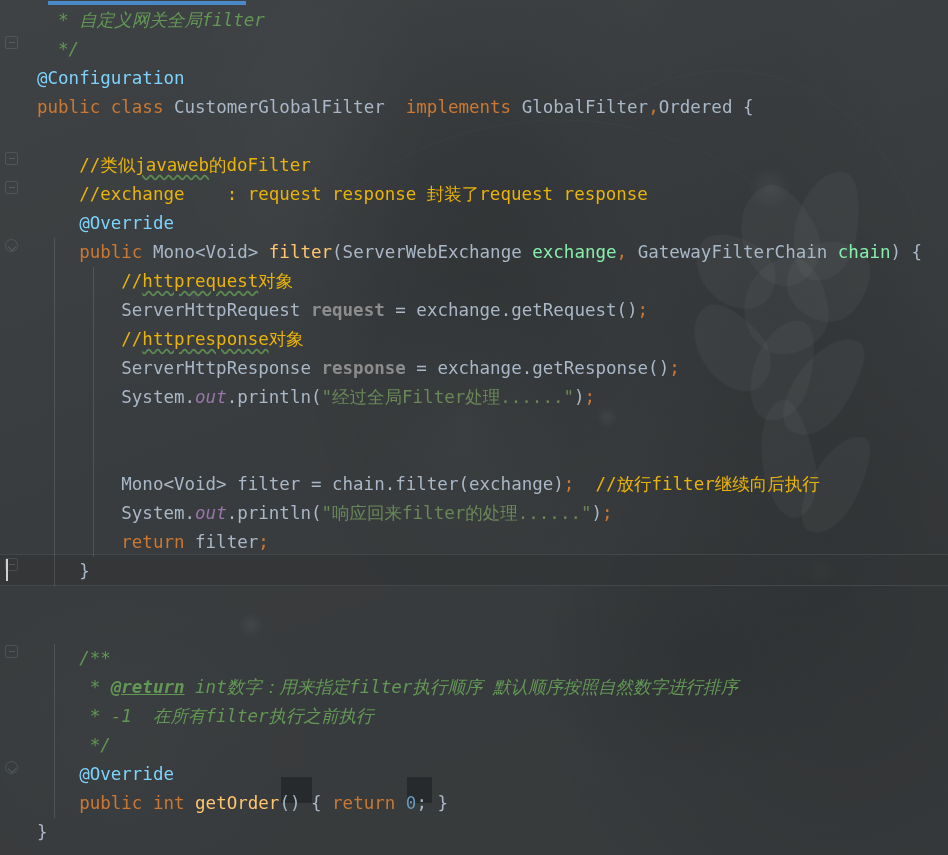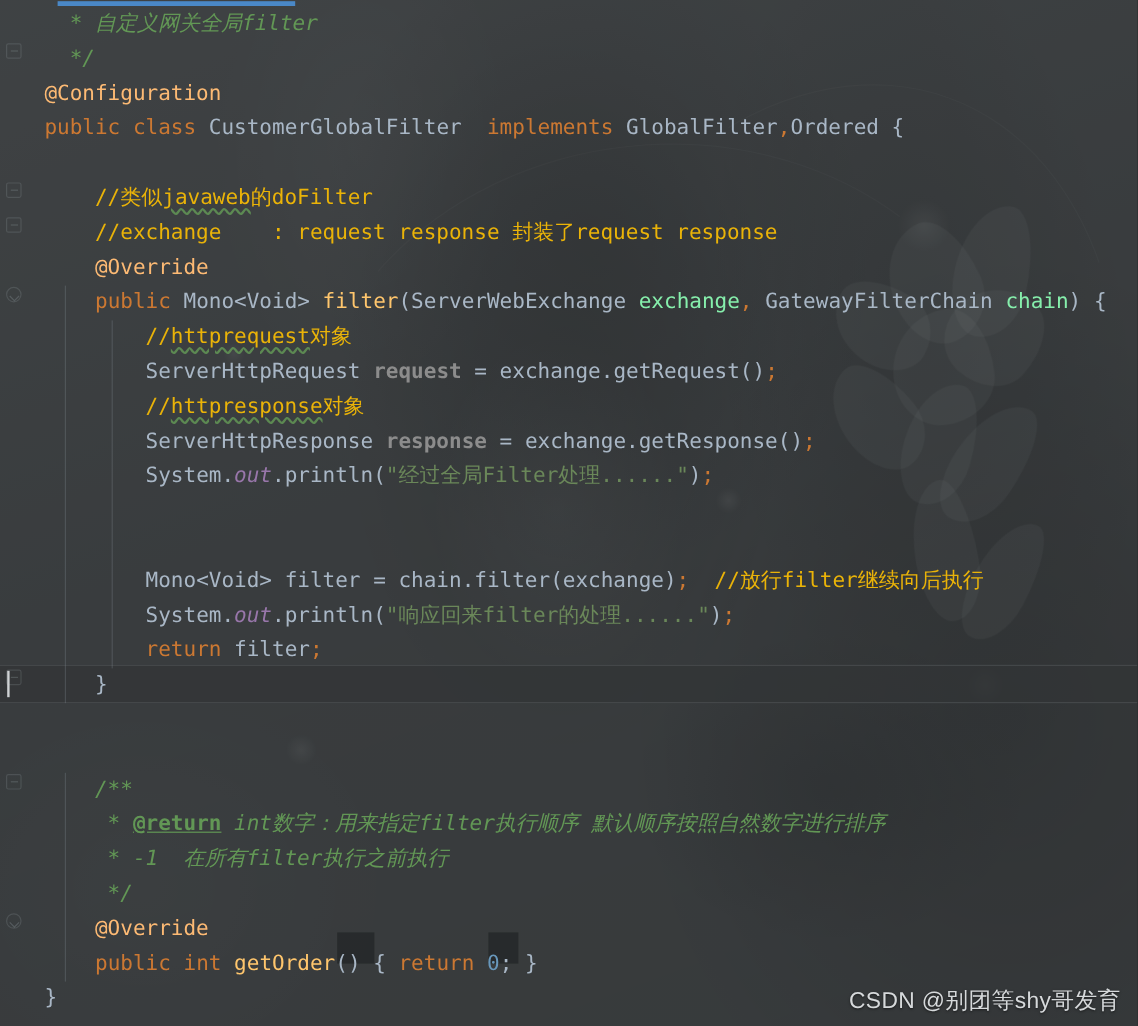--- a/index.html
+++ b/index.html
@@ -194,28 +194,28 @@
 
   
   .brace-hl {
     position: absolute;
     background: rgba(33,35,37,0.70);
     z-index: 2;
   }
 
   
   .kw       { color: #cc7832; }          
-  .anno     { color: #fdba74; }          
+  .anno     { color: #7dd3fc; }          
   .type     { color: #a9b7c6; }          
   .ident    { color: #a9b7c6; }
   .method   { color: #ffc66d; }          
   .str      { color: #6a8759; }          
   .cmt      { color: #eab308; }          
   .doc      { color: #629755; font-style: italic; }   
-  .doctag   { color: #629755; text-decoration: underline; font-weight: bold; }
+  .doctag   { color: #629755; font-style: italic; text-decoration: underline; font-weight: bold; }
   .num      { color: #6897bb; }
   .field    { color: #9876aa; font-style: italic; }
   .param    { color: #86efac; }
   .punct    { color: #a9b7c6; }
   .semi     { color: #cc7832; }
   .greyed   { color: #8c8c8c; font-weight: bold; }          
   .typo     { text-decoration: underline wavy rgba(98,151,85,0.85); text-underline-offset: 3px; }
 
   
   #watermark {
@@ -278,20 +278,19 @@
       <div class="gmark" style="top: 558px;"></div>
       <div class="gmark" style="top: 645px;"></div>
       <div class="gmark ovr" style="top: 761px;"></div>
     </div>
 
   <div id="caret-line" style="top: 554px;"></div>
   <div id="caret" style="top: 559px; left: 6px;"></div>
 
   <div id="code"><div class="line" style="top: 6px; left: 4px;"><span class="txt doc">  * </span><span class="txt doc">自定义网关全局filter</span></div><div class="line" style="top: 35px; left: 4px;"><span class="txt doc">  */</span></div><div class="line" style="top: 64px; left: 4px;"><span class="txt anno">@Configuration</span></div><div class="line" style="top: 93px; left: 4px;"><span class="txt kw">public</span><span class="txt punct"> </span><span class="txt kw">class</span><span class="txt punct"> </span><span class="txt type">CustomerGlobalFilter</span><span class="txt punct">  </span><span class="txt kw">implements</span><span class="txt punct"> </span><span class="txt type">GlobalFilter</span><span class="txt semi">,</span><span class="txt type">Ordered</span><span class="txt punct"> {</span></div><div class="line" style="top: 122px; left: 4px;"></div><div class="line" style="top: 151px; left: 4px;"><span class="txt cmt">    //类似</span><span class="txt cmt typo">javaweb</span><span class="txt cmt">的doFilter</span></div><div class="line" style="top: 180px; left: 4px;"><span class="txt cmt">    //exchange    : request response 封装了request response</span></div><div class="line" style="top: 209px; left: 4px;"><span class="txt anno">    @Override</span></div><div class="line" style="top: 238px; left: 4px;"><span class="txt punct">    </span><span class="txt kw">public</span><span class="txt punct"> </span><span class="txt type">Mono&lt;Void&gt;</span><span class="txt punct"> </span><span class="txt method">filter</span><span class="txt punct">(</span><span class="txt type">ServerWebExchange</span><span class="txt param"> exchange</span><span class="txt semi">,</span><span class="txt punct"> </span><span class="txt type">GatewayFilterChain</span><span class="txt param"> chain</span><span class="txt punct">) {</span></div><div class="line" style="top: 267px; left: 4px;"><span class="txt cmt">        //</span><span class="txt cmt typo">httprequest</span><span class="txt cmt">对象</span></div><div class="line" style="top: 296px; left: 4px;"><span class="txt punct">        </span><span class="txt type">ServerHttpRequest</span><span class="txt punct"> </span><span class="txt greyed">request</span><span class="txt ident"> = exchange.getRequest()</span><span class="txt semi">;</span></div><div class="line" style="top: 325px; left: 4px;"><span class="txt cmt">        //</span><span class="txt cmt typo">httpresponse</span><span class="txt cmt">对象</span></div><div class="line" style="top: 354px; left: 4px;"><span class="txt punct">        </span><span class="txt type">ServerHttpResponse</span><span class="txt punct"> </span><span class="txt greyed">response</span><span class="txt ident"> = exchange.getResponse()</span><span class="txt semi">;</span></div><div class="line" style="top: 383px; left: 4px;"><span class="txt punct">        </span><span class="txt ident">System.</span><span class="txt field">out</span><span class="txt ident">.println(</span><span class="txt str">"经过全局Filter处理......"</span><span class="txt ident">)</span><span class="txt semi">;</span></div><div class="line" style="top: 412px; left: 4px;"></div><div class="line" style="top: 441px; left: 4px;"></div><div class="line" style="top: 470px; left: 4px;"><span class="txt punct">        </span><span class="txt type">Mono&lt;Void&gt;</span><span class="txt ident"> filter = chain.filter(exchange)</span><span class="txt semi">;</span><span class="txt cmt">  //放行filter继续向后执行</span></div><div class="line" style="top: 499px; left: 4px;"><span class="txt punct">        </span><span class="txt ident">System.</span><span class="txt field">out</span><span class="txt ident">.println(</span><span class="txt str">"响应回来filter的处理......"</span><span class="txt ident">)</span><span class="txt semi">;</span></div><div class="line" style="top: 528px; left: 4px;"><span class="txt punct">        </span><span class="txt kw">return</span><span class="txt ident"> filter</span><span class="txt semi">;</span></div><div class="line" style="top: 557px; left: 4px;"><span class="txt punct">    }</span></div><div class="line" style="top: 586px; left: 4px;"></div><div class="line" style="top: 615px; left: 4px;"></div><div class="line" style="top: 644px; left: 4px;"><span class="txt doc">    /**</span></div><div class="line" style="top: 673px; left: 4px;"><span class="txt doc">     * </span><span class="txt doctag">@return</span><span class="txt doc"> int数字：用来指定filter执行顺序 默认顺序按照自然数字进行排序</span></div><div class="line" style="top: 702px; left: 4px;"><span class="txt doc">     * -1  在所有filter执行之前执行</span></div><div class="line" style="top: 731px; left: 4px;"><span class="txt doc">     */</span></div><div class="line" style="top: 760px; left: 4px;"><span class="txt anno">    @Override</span></div><div class="line" style="top: 789px; left: 4px;"><span class="txt punct">    </span><span class="txt kw">public</span><span class="txt punct"> </span><span class="txt kw">int</span><span class="txt punct"> </span><span class="txt method">getOrder</span><span class="txt punct">() { </span><span class="txt kw">return</span><span class="txt punct"> </span><span class="txt num">0</span><span class="txt punct">; }</span></div><div class="line" style="top: 818px; left: 4px;"><span class="txt punct">}</span></div></div>
 
-  <div id="watermark">CSDN @别团等shy哥发育</div>
 
 <div class="indent-guide" style="left: 54px; top: 238px; height: 348px;"></div>
     <div class="indent-guide" style="left: 54px; top: 644px; height: 174px;"></div>
     <div class="indent-guide" style="left: 93px; top: 267px; height: 290px;"></div>
     <div class="brace-hl" style="left: 281px; top: 777px; width: 31px; height: 26px;"></div>
     <div class="brace-hl" style="left: 407px; top: 777px; width: 25px; height: 26px;"></div>
   </div>
 
 </body></html>

